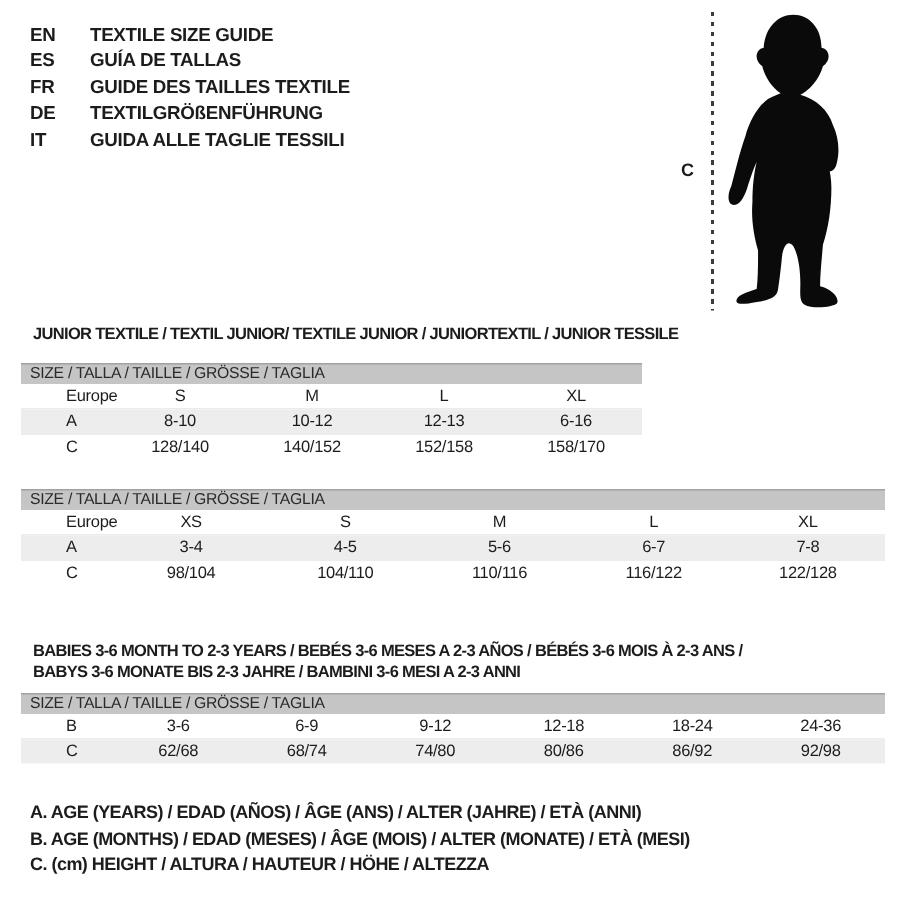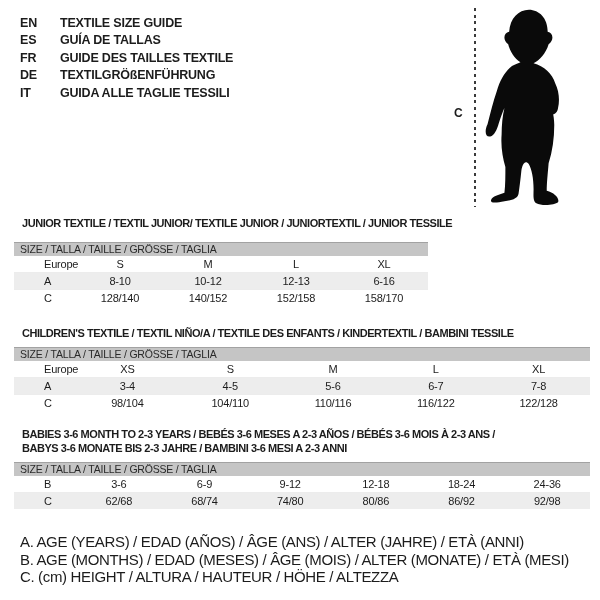--- a/index.html
+++ b/index.html
@@ -33,21 +33,21 @@
     background:#c5c5c5;border-top:1px solid #a2a2a2;height:14px;line-height:13px;
     font-size:10.5px;padding-left:6px;box-sizing:border-box;letter-spacing:-0.2px;color:#2a2a2a;
   }
   .table-row{display:grid;height:16px;line-height:16px;font-size:11px;letter-spacing:-0.2px;border-bottom:1px solid #ececec;}
   .table-row.shaded{background:#ededed;}
   .table-row:last-child{border-bottom:none;}
   .row-label{padding-left:6px;text-align:left;margin-left:24px;}
   .row-cell{text-align:center;}
   
   .footnotes{position:absolute;left:20px;top:533px;}
-  .footnote{font-weight:normal;font-size:15px;line-height:17.6px;letter-spacing:-0.35px;white-space:nowrap;}
+  .footnote{font-weight:bold;font-size:12px;line-height:17.6px;letter-spacing:-0.35px;white-space:nowrap;}
 </style>
 </head>
 <body>
 
 <div class="lang-list">
     <div class="lang-row">
       <span class="lang-code">EN</span>
       <span class="lang-label">TEXTILE SIZE GUIDE</span>
     </div>
     <div class="lang-row">
@@ -127,23 +127,20 @@
     </div>
     <div class="table-row" style="grid-template-columns: 62px repeat(4, 1fr);">
       <span class="row-label">C</span>
       <span class="row-cell">128/140</span>
       <span class="row-cell">140/152</span>
       <span class="row-cell">152/158</span>
       <span class="row-cell">158/170</span>
     </div>
   </div>
 <div id="table-children" class="size-table">
-    <div class="table-title-wrap">
-      <div class="table-title">CHILDREN'S TEXTILE / TEXTIL NIÑO/A / TEXTILE DES ENFANTS / KINDERTEXTIL / BAMBINI TESSILE</div>
-    </div>
     <div class="table-header">SIZE / TALLA / TAILLE / GRÖSSE / TAGLIA</div>
     <div class="table-row" style="grid-template-columns: 62px repeat(5, 1fr);">
       <span class="row-label">Europe</span>
       <span class="row-cell">XS</span>
       <span class="row-cell">S</span>
       <span class="row-cell">M</span>
       <span class="row-cell">L</span>
       <span class="row-cell">XL</span>
     </div>
     <div class="table-row shaded" style="grid-template-columns: 62px repeat(5, 1fr);">

